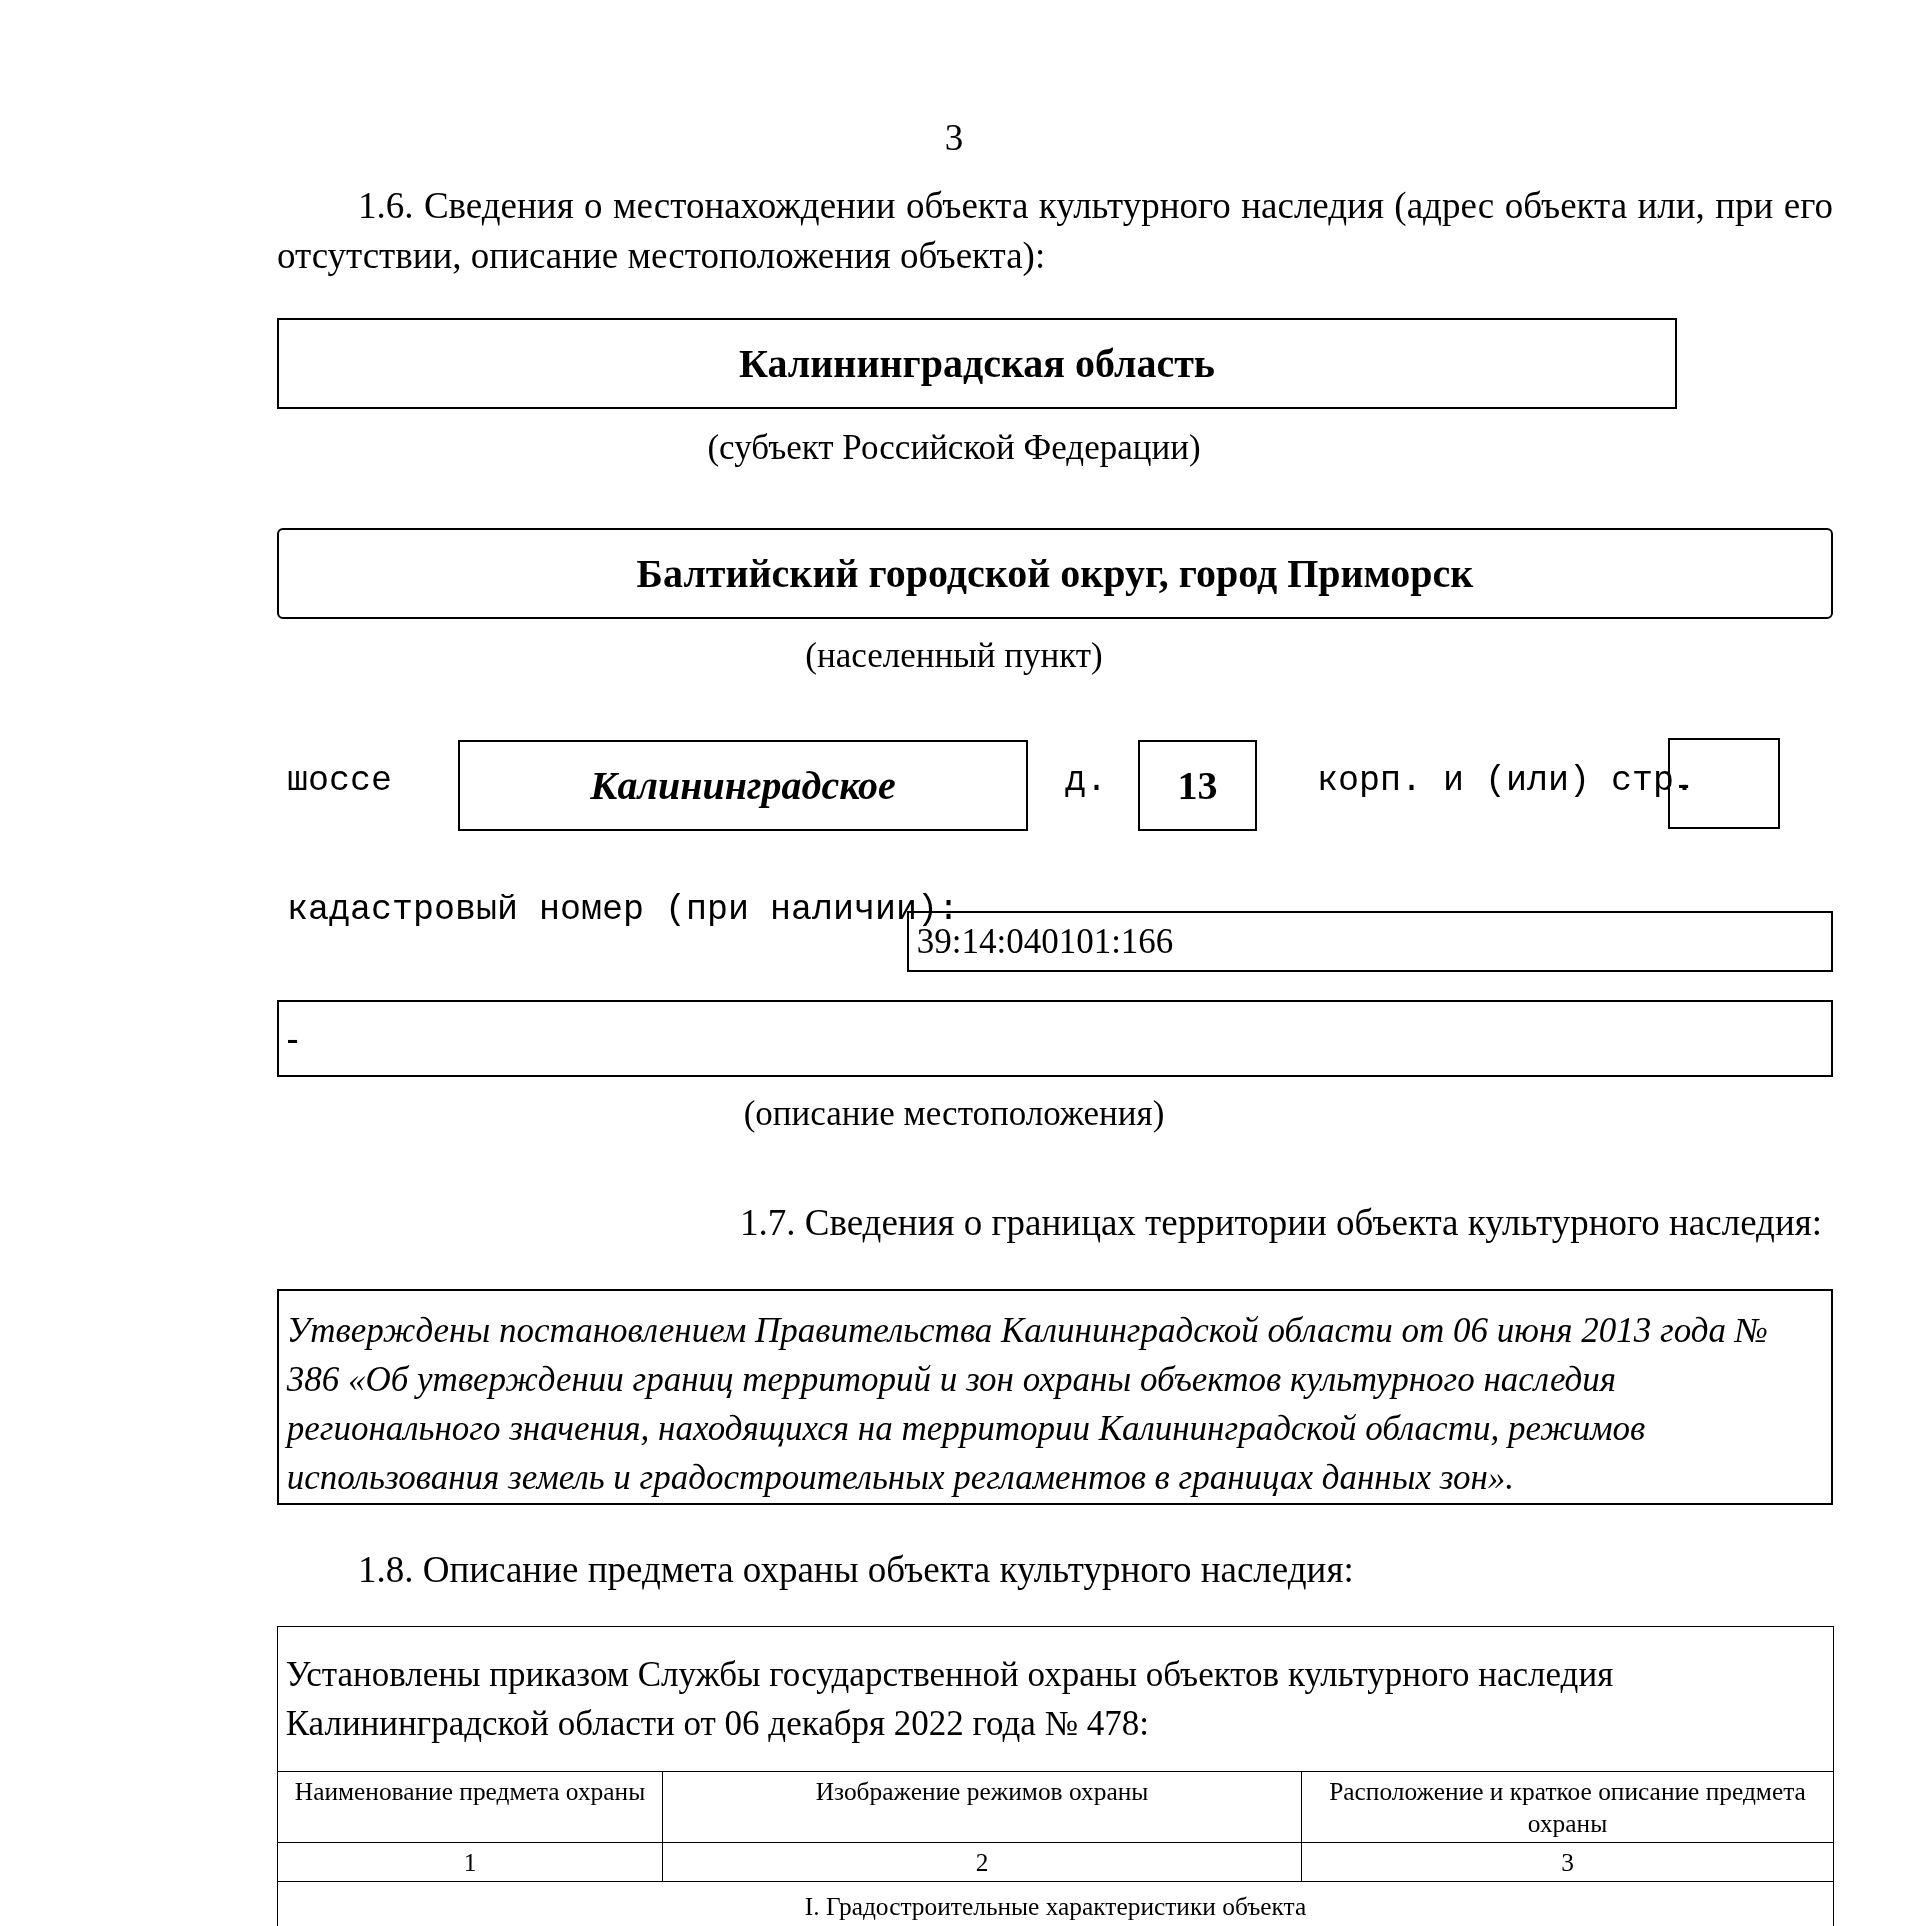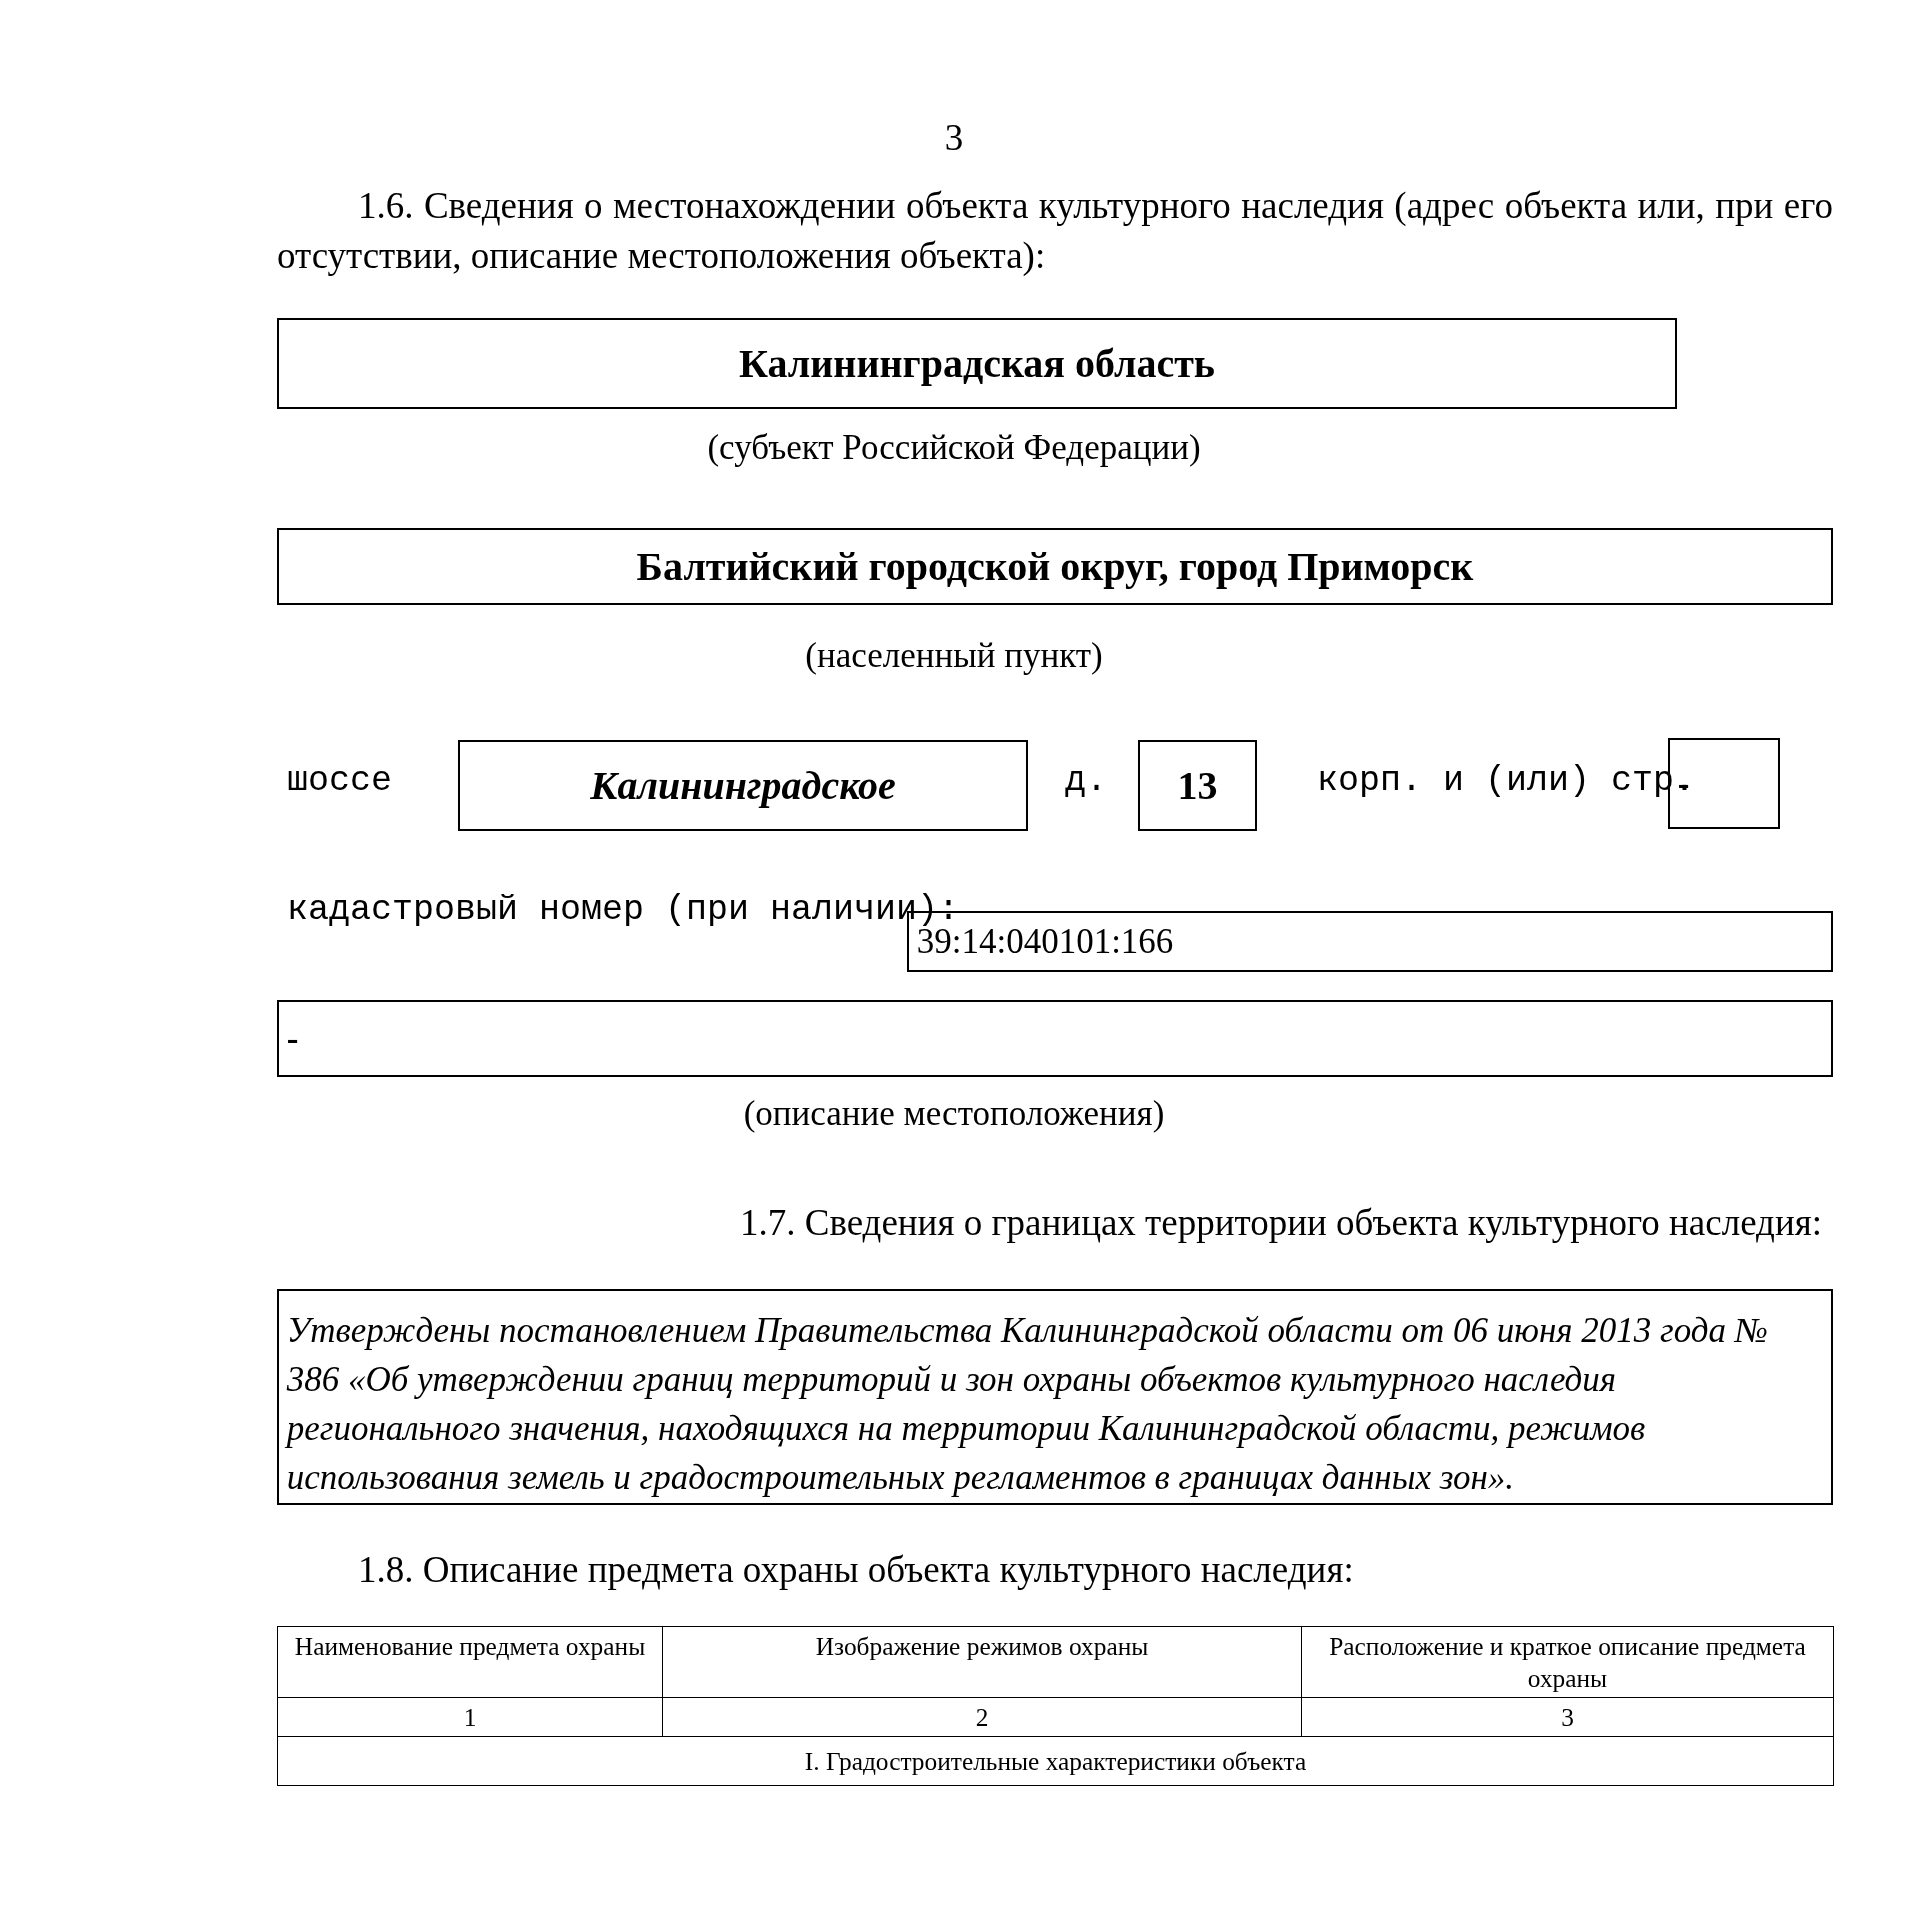--- a/index.html
+++ b/index.html
@@ -29,21 +29,21 @@
 
 <div class="abs page-num">3</div>
 
 <div class="abs para" style="left:277px; top:181px; width:1556px; text-indent:81px; text-align:justify;">1.6. Сведения о местонахождении объекта культурного наследия (адрес объекта или, при его отсутствии, описание местоположения объекта):</div>
 
 <div class="box box-center" style="left:277px; top:318px; width:1400px; height:91px;">
   <span>Калининградская область</span>
 </div>
 <div class="caption" style="top:428px;">(субъект Российской Федерации)</div>
 
-<div class="box box-center" style="left:277px; top:528px; width:1556px; height:77px;">
+<div class="box box-center" style="left:277px; top:528px; width:1556px; height:91px;border-radius:6px;">
   <span>Балтийский городской округ, город Приморск</span>
 </div>
 <div class="caption" style="top:636px;">(населенный пункт)</div>
 
 <div class="label" style="left:287px; top:761px;">шоссе</div>
 <div class="box box-center" style="left:458px; top:740px; width:570px; height:91px;font-style:italic;">
   <span>Калининградское</span>
 </div>
 <div class="label" style="left:1065px; top:761px;">д.</div>
 <div class="box box-center" style="left:1138px; top:740px; width:119px; height:91px;">
@@ -71,20 +71,23 @@
 
 <div class="abs para" style="left:358px; top:1545px; width:1464px;">1.8. Описание предмета охраны объекта культурного наследия:</div>
 
 <table class="protect">
   <colgroup>
     <col style="width:385px">
     <col style="width:639px">
     <col style="width:532px">
   </colgroup>
   <tbody>
+      <tr>
+    <td colspan="3" class="t-intro">Установлены приказом Службы государственной охраны объектов культурного наследия Калининградской области от 06 декабря 2022 года № 478:</td>
+  </tr>
   <tr>
     <td class="t-head">Наименование предмета охраны</td>
     <td class="t-head">Изображение режимов охраны</td>
     <td class="t-head">Расположение и краткое описание предмета охраны</td>
   </tr>
   <tr>
     <td class="t-num">1</td>
     <td class="t-num">2</td>
     <td class="t-num">3</td>
   </tr>

